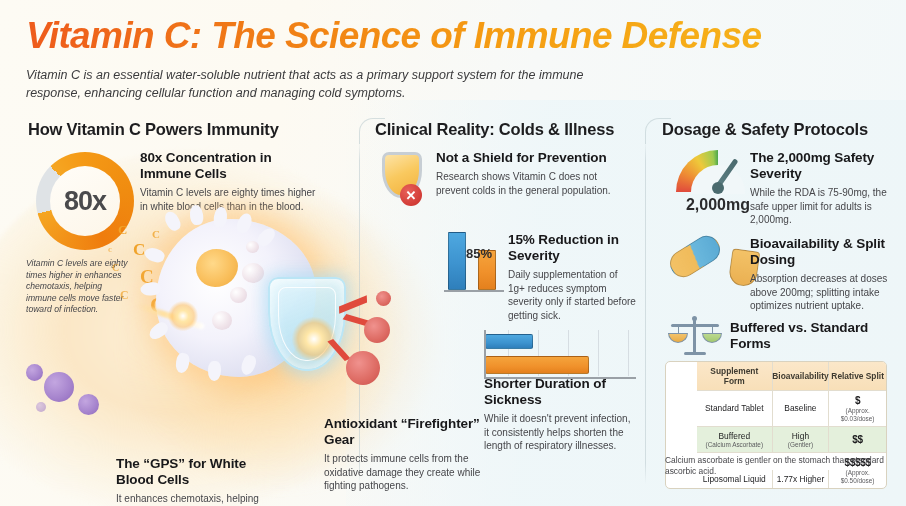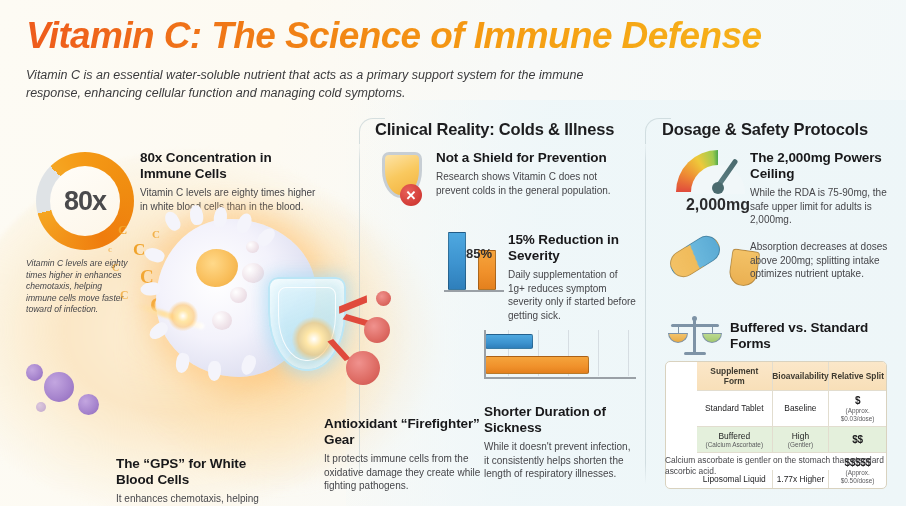--- a/index.html
+++ b/index.html
@@ -221,20 +221,21 @@
   <div class="header">
     <div class="title">Vitamin C: The Science of Immune Defense</div>
     <div class="subtitle">Vitamin C is an essential water-soluble nutrient that acts as a primary support system for the immune response, enhancing cellular function and managing cold symptoms.</div>
   </div>
 
   <div class="div-arc" style="left:359px;"></div>
   <div class="divider" style="left:359px; top:140px; height:344px;"></div>
   <div class="div-arc" style="left:645px;"></div>
   <div class="divider" style="left:645px; top:140px; height:344px;"></div>
 
+  <div class="col-h" style="left:28px; top:120px;">How Vitamin C Powers Immunity</div>
   <div class="col-h" style="left:375px; top:120px;">Clinical Reality: Colds &amp; Illness</div>
   <div class="col-h" style="left:662px; top:120px;">Dosage &amp; Safety Protocols</div>
 
   <div class="donut"></div>
   <div class="donut-label">80x</div>
 
   <div style="position:absolute; left:140px; top:150px; width:180px;">
     <div class="item-title">80x Concentration in Immune Cells</div>
     <div class="item-body">Vitamin C levels are eighty times higher in white blood cells than in the blood.</div>
   </div>
@@ -326,40 +327,41 @@
     <div class="gridline" style="left:24px;"></div>
     <div class="gridline" style="left:54px;"></div>
     <div class="gridline" style="left:84px;"></div>
     <div class="gridline" style="left:114px;"></div>
     <div class="gridline" style="left:144px;"></div>
     <div class="hbar blue" style="left:1px; top:4px; width:48px; height:15px;"></div>
     <div class="hbar orange" style="left:1px; top:26px; width:104px; height:18px;"></div>
     <div class="axis" style="left:0px; top:0px; width:1.5px; height:48px;"></div>
     <div class="axis" style="left:0px; top:47px; width:152px; height:1.5px;"></div>
   </div>
-  <div style="position:absolute; left:484px; top:404px; width:152px;">
+  <div style="position:absolute; left:484px; top:376px; width:152px;">
     <div class="item-title">Shorter Duration of Sickness</div>
     <div class="item-body">While it doesn't prevent infection, it consistently helps shorten the length of respiratory illnesses.</div>
   </div>
 
   <div class="gauge">
     <div class="gauge-arc"></div>
   </div>
   <div class="needle" style="left:716px; top:154px;"></div>
   <div class="needle-hub" style="left:712px; top:182px;"></div>
   <div class="gauge-val">2,000mg</div>
 
   <div style="position:absolute; left:750px; top:150px; width:148px;">
-    <div class="item-title">The 2,000mg Powers Ceiling</div>
+    <div class="item-title">The 2,000mg Safety Severity</div>
     <div class="item-body">While the RDA is 75-90mg, the safe upper limit for adults is 2,000mg.</div>
   </div>
 
   <div class="cap cap-a"></div>
   <div class="cap cap-b"></div>
   <div style="position:absolute; left:750px; top:236px; width:150px;">
+    <div class="item-title">Bioavailability &amp; Split Dosing</div>
     <div class="item-body">Absorption decreases at doses above 200mg; splitting intake optimizes nutrient uptake.</div>
   </div>
 
   <div class="scales">
     <div class="sc-knob"></div>
     <div class="sc-post"></div>
     <div class="sc-beam"></div>
     <div class="sc-str" style="left:10px;"></div>
     <div class="sc-str" style="left:44px;"></div>
     <div class="sc-pan l"></div>

